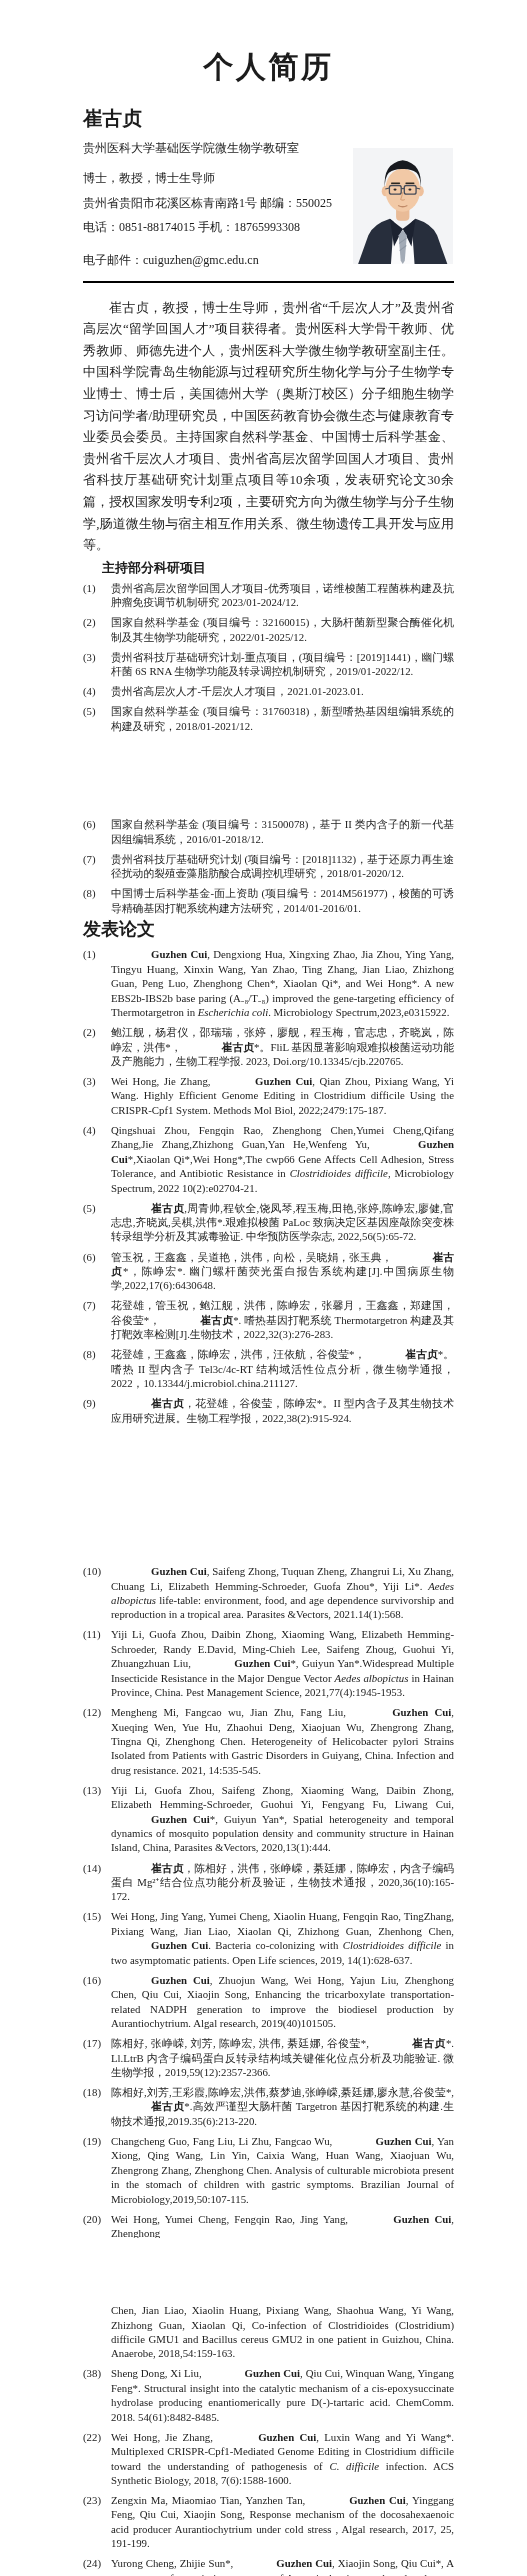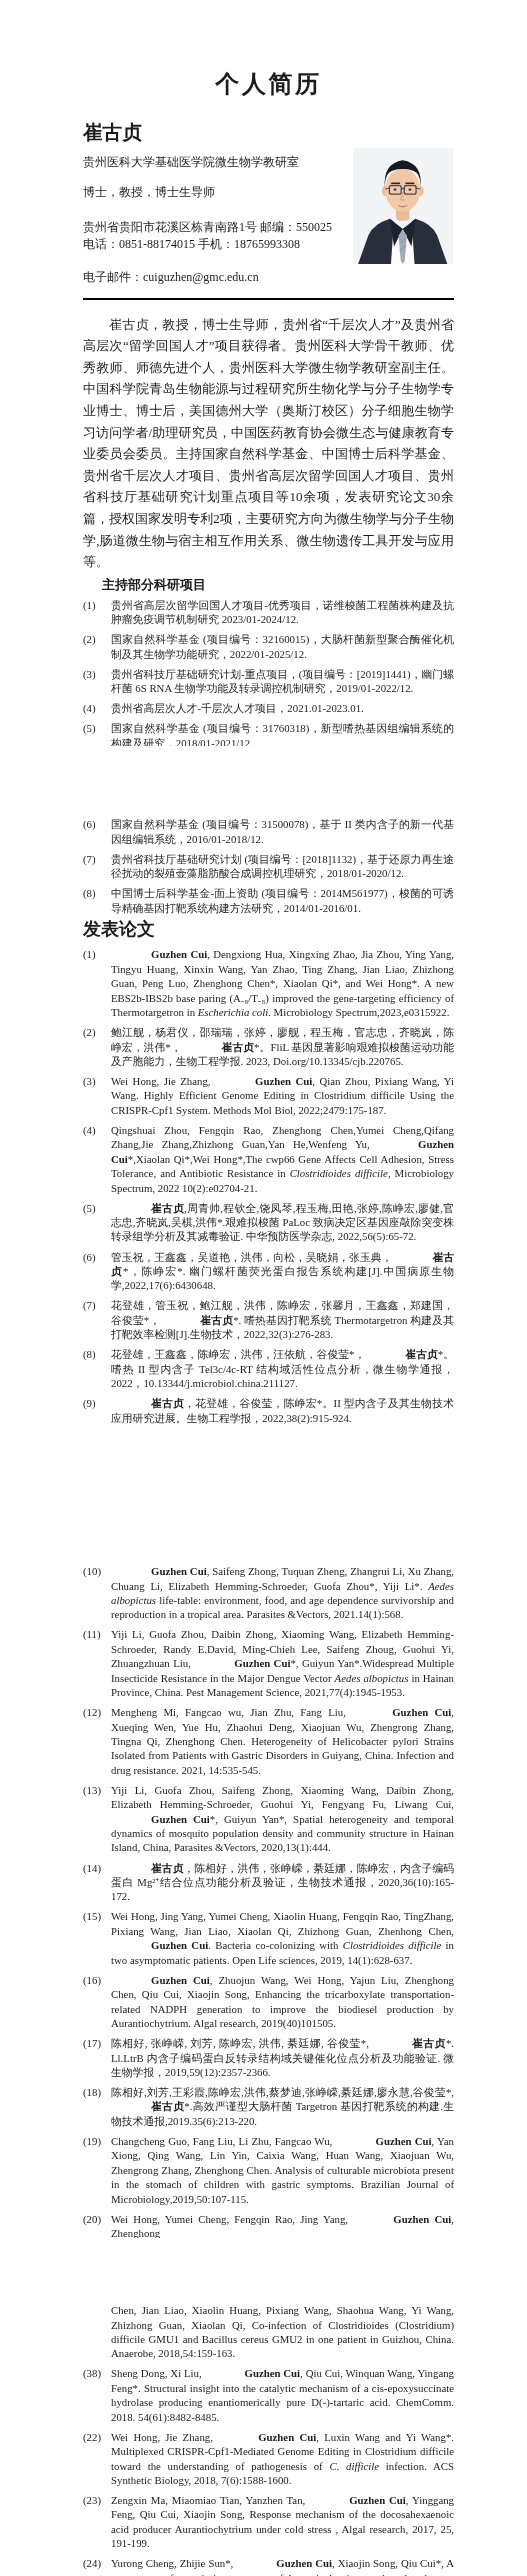--- a/index.html
+++ b/index.html
@@ -2,27 +2,27 @@
 <html style="font-size:8.2px"><head>
 <meta charset="utf-8">
 <style>
   html,body{margin:0;padding:0;background:#ffffff;}
   .doc{width:528px;height:3731px;background:#ffffff;color:#1c1c1c;
        font-family:"Liberation Serif",serif;position:relative;}
   .page{position:relative;width:528px;height:746px;overflow:hidden;
         box-sizing:border-box;padding-left:83px;padding-right:74px;background:#fff;}
   .p2{padding-top:67px}.p3{padding-top:68px}.p4{padding-top:61px}
 
-  .doc-title{font-family:"Liberation Sans",sans-serif;font-weight:700;font-size:24px;
-             letter-spacing:2.6px;text-align:center;line-height:1;padding-top:72px;}
+  .doc-title{font-family:"Liberation Sans",sans-serif;font-weight:700;font-size:30px;
+             letter-spacing:2.6px;text-align:center;line-height:1;padding-top:52px;}
   .name{font-family:"Liberation Sans",sans-serif;font-weight:700;font-size:19.6px;
         line-height:1.15;margin-top:25px;}
   .c-line{font-size:12px;line-height:16.5px;}
-  .sub{margin-top:13.4px}.dept{margin-top:10.3px}.addr{margin-top:19px}
-  .tel{margin-top:0}.mail{margin-top:17px}
+  .sub{margin-top:13.4px}.dept{margin-top:10.3px}.addr{margin-top:9px}
+  .tel{margin-top:7px}.mail{margin-top:17px}
   .rule{height:1.5px;background:#000;margin-top:12.4px;}
   .intro{margin-top:14px;font-size:13px;line-height:21.6px;text-align:justify;text-indent:2em;}
   .proj-heading{font-family:Liberation Serif, serif;font-weight:700;font-size:13px;
                 margin-top:4.1px;padding-left:19px;line-height:1.3;}
   .list-heading{font-family:"Liberation Sans",sans-serif;font-weight:700;font-size:18px;
                 line-height:17.5px;margin:2.1px 0 9.3px 0;}
   .blocks{margin-top:4.1px;}
   .li{position:relative;padding-left:28px;font-size:10.8px;line-height:14.4px;
       margin-bottom:5.7px;text-align:justify;}
   .li .num{position:absolute;left:0;top:0;}

